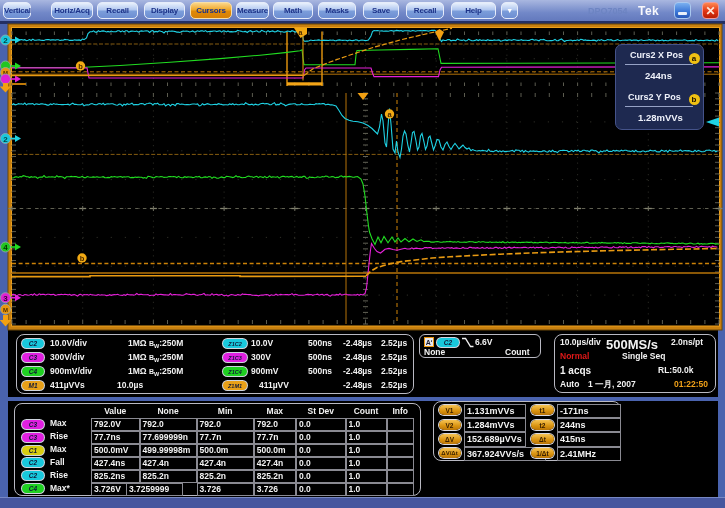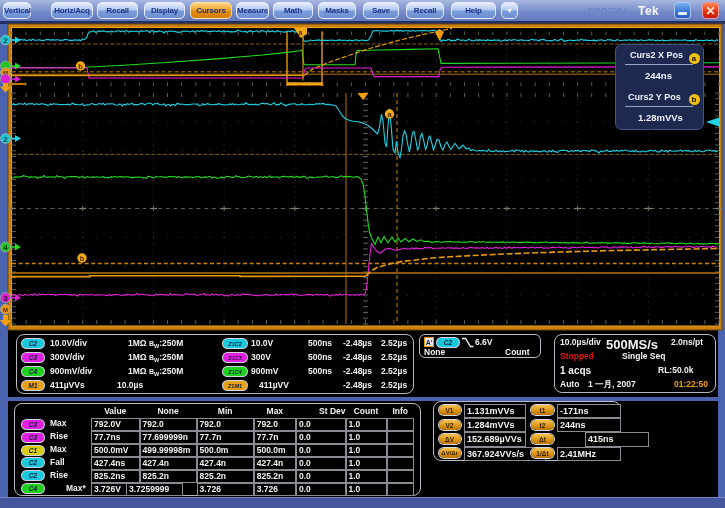--- a/index.html
+++ b/index.html
@@ -507,34 +507,34 @@
 <svg style="position:absolute;left:461px;top:337px" width="13" height="11" viewBox="0 0 13 11">
     <path d="M1,1.5 h3.5 l5,8 h3" fill="none" stroke="#f0f0f0" stroke-width="1.4"></path>
   </svg>
 <span style="position:absolute;left:475px;top:337px;font-size:8.5px;font-weight:bold;color:#f2f2f2;white-space:nowrap;">6.6V</span>
 <span style="position:absolute;left:424px;top:347px;font-size:8.5px;font-weight:bold;color:#f2f2f2;white-space:nowrap;">None</span>
 <span style="position:absolute;left:505px;top:347px;font-size:8.5px;font-weight:bold;color:#f2f2f2;white-space:nowrap;">Count</span>
 <div class="pnl" style="left:554px;top:333.5px;width:162px;height:59px;"></div>
 <span style="position:absolute;left:560px;top:336.5px;font-size:8.5px;font-weight:bold;color:#f2f2f2;white-space:nowrap;">10.0µs/div</span>
 <span style="position:absolute;left:606px;top:336.5px;font-size:13px;font-weight:bold;color:#f2f2f2;white-space:nowrap;">500MS/s</span>
 <span style="position:absolute;left:671px;top:336.5px;font-size:8.5px;font-weight:bold;color:#f2f2f2;white-space:nowrap;">2.0ns/pt</span>
-<span style="position:absolute;left:560px;top:350.5px;font-size:8.5px;font-weight:bold;color:#e01818;white-space:nowrap;">Stopped</span>
+<span style="position:absolute;left:560px;top:350.5px;font-size:8.5px;font-weight:bold;color:#e01818;white-space:nowrap;">Normal</span>
 <span style="position:absolute;left:622px;top:350.5px;font-size:8.5px;font-weight:bold;color:#f2f2f2;white-space:nowrap;">Single Seq</span>
 <span style="position:absolute;left:560px;top:364.5px;font-size:10px;font-weight:bold;color:#f2f2f2;white-space:nowrap;">1 acqs</span>
 <span style="position:absolute;left:658px;top:364.5px;font-size:8.5px;font-weight:bold;color:#f2f2f2;white-space:nowrap;">RL:50.0k</span>
 <span style="position:absolute;left:560px;top:378.5px;font-size:8.5px;font-weight:bold;color:#f2f2f2;white-space:nowrap;">Auto</span>
 <span style="position:absolute;left:588px;top:378.5px;font-size:8.5px;font-weight:bold;color:#f2f2f2;white-space:nowrap;">1 一月, 2007</span>
 <span style="position:absolute;left:674px;top:378.5px;font-size:8.5px;font-weight:bold;color:#f0a018;white-space:nowrap;">01:22:50</span>
 <div style="position:absolute;left:8px;top:401px;width:710px;height:96px;background:#000;"></div>
 <div class="pnl" style="left:13.5px;top:402.5px;width:407px;height:93px;"></div>
 <span style="position:absolute;left:91px;top:405.5px;font-size:8.5px;font-weight:bold;color:#f2f2f2;white-space:nowrap;width:48.5px;text-align:center;">Value</span>
 <span style="position:absolute;left:139.5px;top:405.5px;font-size:8.5px;font-weight:bold;color:#f2f2f2;white-space:nowrap;width:57.099999999999994px;text-align:center;">None</span>
 <span style="position:absolute;left:196.6px;top:405.5px;font-size:8.5px;font-weight:bold;color:#f2f2f2;white-space:nowrap;width:57.099999999999994px;text-align:center;">Min</span>
 <span style="position:absolute;left:253.7px;top:405.5px;font-size:8.5px;font-weight:bold;color:#f2f2f2;white-space:nowrap;width:42.30000000000001px;text-align:center;">Max</span>
-<span style="position:absolute;left:296px;top:405.5px;font-size:8.5px;font-weight:bold;color:#f2f2f2;white-space:nowrap;width:49.5px;text-align:right;">St Dev</span>
+<span style="position:absolute;left:296px;top:405.5px;font-size:8.5px;font-weight:bold;color:#f2f2f2;white-space:nowrap;width:49.5px;text-align:center;">St Dev</span>
 <span style="position:absolute;left:345.5px;top:405.5px;font-size:8.5px;font-weight:bold;color:#f2f2f2;white-space:nowrap;width:41.0px;text-align:center;">Count</span>
 <span style="position:absolute;left:386.5px;top:405.5px;font-size:8.5px;font-weight:bold;color:#f2f2f2;white-space:nowrap;width:27.5px;text-align:center;">Info</span>
 <span style="position:absolute;left:22px;top:419.7px;width:22px;height:9px;background:#e01fe0;border-radius:4.5px;box-shadow:0 0 0 1px #cfd4de;color:#101838;font-size:6.5px;font-weight:bold;text-align:center;line-height:10px;font-style:italic">C3</span>
 <span style="position:absolute;left:50px;top:418.2px;font-size:8.5px;font-weight:bold;color:#f2f2f2;white-space:nowrap;">Max</span>
 <span class="cell" style="left:91px;top:418.2px;width:48.5px;height:12.9px;">792.0V</span>
 <span class="cell" style="left:139.5px;top:418.2px;width:57.099999999999994px;height:12.9px;">792.0</span>
 <span class="cell" style="left:196.6px;top:418.2px;width:57.099999999999994px;height:12.9px;">792.0</span>
 <span class="cell" style="left:253.7px;top:418.2px;width:42.30000000000001px;height:12.9px;">792.0</span>
 <span class="cell" style="left:296px;top:418.2px;width:49.5px;height:12.9px;">0.0</span>
 <span class="cell" style="left:345.5px;top:418.2px;width:41.0px;height:12.9px;">1.0</span>
@@ -569,41 +569,41 @@
 <span style="position:absolute;left:22px;top:471.3px;width:22px;height:9px;background:#18c8dc;border-radius:4.5px;box-shadow:0 0 0 1px #cfd4de;color:#101838;font-size:6.5px;font-weight:bold;text-align:center;line-height:10px;font-style:italic">C2</span>
 <span style="position:absolute;left:50px;top:469.8px;font-size:8.5px;font-weight:bold;color:#f2f2f2;white-space:nowrap;">Rise</span>
 <span class="cell" style="left:91px;top:469.8px;width:48.5px;height:12.9px;">825.2ns</span>
 <span class="cell" style="left:139.5px;top:469.8px;width:57.099999999999994px;height:12.9px;">825.2n</span>
 <span class="cell" style="left:196.6px;top:469.8px;width:57.099999999999994px;height:12.9px;">825.2n</span>
 <span class="cell" style="left:253.7px;top:469.8px;width:42.30000000000001px;height:12.9px;">825.2n</span>
 <span class="cell" style="left:296px;top:469.8px;width:49.5px;height:12.9px;">0.0</span>
 <span class="cell" style="left:345.5px;top:469.8px;width:41.0px;height:12.9px;">1.0</span>
 <span class="cell" style="left:386.5px;top:469.8px;width:27.5px;height:12.9px;"></span>
 <span style="position:absolute;left:22px;top:484.2px;width:22px;height:9px;background:#1fd021;border-radius:4.5px;box-shadow:0 0 0 1px #cfd4de;color:#101838;font-size:6.5px;font-weight:bold;text-align:center;line-height:10px;font-style:italic">C4</span>
-<span style="position:absolute;left:66px;top:482.7px;font-size:8.5px;font-weight:bold;color:#f2f2f2;white-space:nowrap;">Max*</span>
+<span style="position:absolute;left:50px;top:482.7px;font-size:8.5px;font-weight:bold;color:#f2f2f2;white-space:nowrap;">Max*</span>
 <span class="cell" style="left:91px;top:482.7px;width:48.5px;height:12.9px;">3.726V</span>
 <span class="cell" style="left:126px;top:482.7px;width:57.099999999999994px;height:12.9px;">3.7259999</span>
 <span class="cell" style="left:196.6px;top:482.7px;width:57.099999999999994px;height:12.9px;">3.726</span>
 <span class="cell" style="left:253.7px;top:482.7px;width:42.30000000000001px;height:12.9px;">3.726</span>
 <span class="cell" style="left:296px;top:482.7px;width:49.5px;height:12.9px;">0.0</span>
 <span class="cell" style="left:345.5px;top:482.7px;width:41.0px;height:12.9px;">1.0</span>
 <span class="cell" style="left:386.5px;top:482.7px;width:27.5px;height:12.9px;"></span>
 <div class="pnl" style="left:432.5px;top:401px;width:188px;height:60px;"></div>
 <span style="position:absolute;left:438.5px;top:405.3px;width:22px;height:10px;background:linear-gradient(#f6c455,#d9920e 60%,#b87408);border-radius:5.0px;box-shadow:0 0 0 1px #d8d8e0;color:#3a2000;font-size:6.5px;font-weight:bold;text-align:center;line-height:11px">V1</span>
 <span class="cell" style="left:464px;top:403.8px;width:62px;height:14.3px;font-size:9px;line-height:13px;">1.131mVVs</span>
 <span style="position:absolute;left:531px;top:405.3px;width:23px;height:10px;background:linear-gradient(#f6c455,#d9920e 60%,#b87408);border-radius:5.0px;box-shadow:0 0 0 1px #d8d8e0;color:#3a2000;font-size:6.5px;font-weight:bold;text-align:center;line-height:11px">t1</span>
 <span class="cell" style="left:557px;top:403.8px;width:63.5px;height:14.3px;font-size:9px;line-height:13px;">-171ns</span>
 <span style="position:absolute;left:438.5px;top:419.7px;width:22px;height:10px;background:linear-gradient(#f6c455,#d9920e 60%,#b87408);border-radius:5.0px;box-shadow:0 0 0 1px #d8d8e0;color:#3a2000;font-size:6.5px;font-weight:bold;text-align:center;line-height:11px">V2</span>
 <span class="cell" style="left:464px;top:418.2px;width:62px;height:14.3px;font-size:9px;line-height:13px;">1.284mVVs</span>
 <span style="position:absolute;left:531px;top:419.7px;width:23px;height:10px;background:linear-gradient(#f6c455,#d9920e 60%,#b87408);border-radius:5.0px;box-shadow:0 0 0 1px #d8d8e0;color:#3a2000;font-size:6.5px;font-weight:bold;text-align:center;line-height:11px">t2</span>
 <span class="cell" style="left:557px;top:418.2px;width:63.5px;height:14.3px;font-size:9px;line-height:13px;">244ns</span>
 <span style="position:absolute;left:438.5px;top:433.9px;width:22px;height:10px;background:linear-gradient(#f6c455,#d9920e 60%,#b87408);border-radius:5.0px;box-shadow:0 0 0 1px #d8d8e0;color:#3a2000;font-size:6.5px;font-weight:bold;text-align:center;line-height:11px">ΔV</span>
 <span class="cell" style="left:464px;top:432.4px;width:62px;height:14.3px;font-size:9px;line-height:13px;">152.689µVVs</span>
 <span style="position:absolute;left:531px;top:433.9px;width:23px;height:10px;background:linear-gradient(#f6c455,#d9920e 60%,#b87408);border-radius:5.0px;box-shadow:0 0 0 1px #d8d8e0;color:#3a2000;font-size:6.5px;font-weight:bold;text-align:center;line-height:11px">Δt</span>
-<span class="cell" style="left:557px;top:432.4px;width:63.5px;height:14.3px;font-size:9px;line-height:13px;margin-left:28px;">415ns</span>
+<span class="cell" style="left:557px;top:432.4px;width:63.5px;height:14.3px;font-size:9px;line-height:13px;">415ns</span>
 <span style="position:absolute;left:438.5px;top:448.1px;width:22px;height:10px;background:linear-gradient(#f6c455,#d9920e 60%,#b87408);border-radius:5.0px;box-shadow:0 0 0 1px #d8d8e0;color:#3a2000;font-size:6px;font-weight:bold;text-align:center;line-height:11px">ΔV/Δt</span>
 <span class="cell" style="left:464px;top:446.6px;width:82px;height:14.3px;font-size:9px;line-height:13px;">367.924VVs/s</span>
 <span style="position:absolute;left:531px;top:448.1px;width:23px;height:10px;background:linear-gradient(#f6c455,#d9920e 60%,#b87408);border-radius:5.0px;box-shadow:0 0 0 1px #d8d8e0;color:#3a2000;font-size:6.5px;font-weight:bold;text-align:center;line-height:11px">1/Δt</span>
 <span class="cell" style="left:557px;top:446.6px;width:63.5px;height:14.3px;font-size:9px;line-height:13px;">2.41MHz</span>
 <div style="position:absolute;left:0;top:497px;width:725px;height:11px;background:#46569e;border-top:1px solid #7687c4;"></div>
 <div style="position:absolute;left:614.5px;top:43.5px;width:89px;height:86px;background:#1e2950;border:1px solid #45538a;border-radius:7px;z-index:10;"></div>
 <span style="position:absolute;left:630px;top:49.5px;font-size:9px;font-weight:bold;color:#eef1fa;white-space:nowrap;z-index:11;">Curs2 X Pos</span>
 <span style="position:absolute;left:688.5px;top:52.5px;width:11px;height:11px;background:#f0c013;border-radius:6px;color:#1a1000;font-size:8px;font-weight:bold;text-align:center;line-height:11px;z-index:11;">a</span>
 <div style="position:absolute;left:625px;top:63.5px;width:68px;height:1.5px;background:#96a2c6;z-index:11;"></div>
 <span style="position:absolute;left:645px;top:69.5px;font-size:9.5px;font-weight:bold;color:#eef1fa;white-space:nowrap;z-index:11;">244ns</span>

